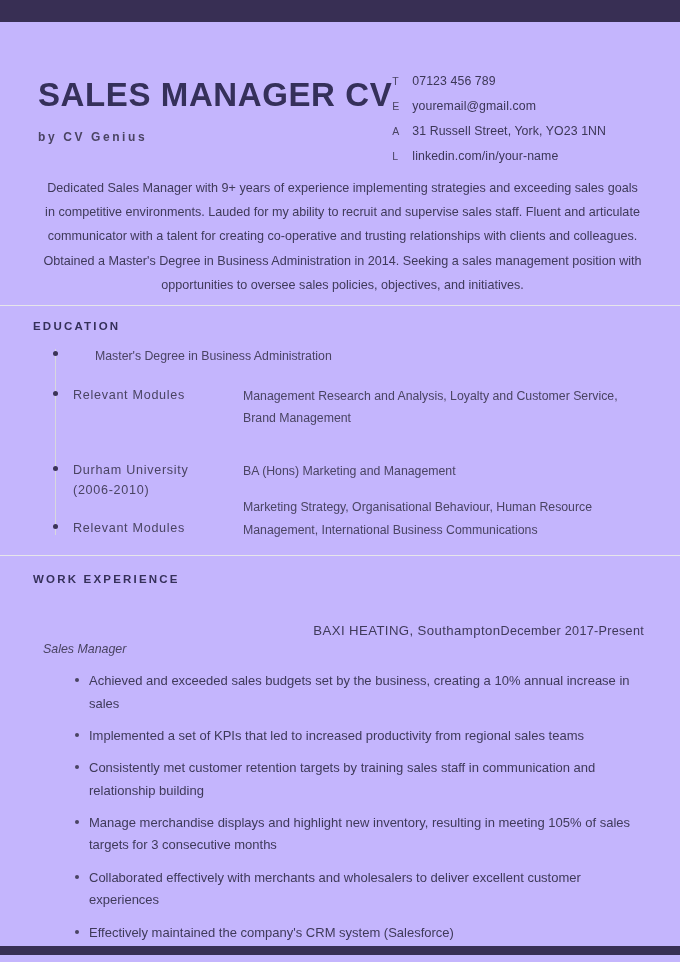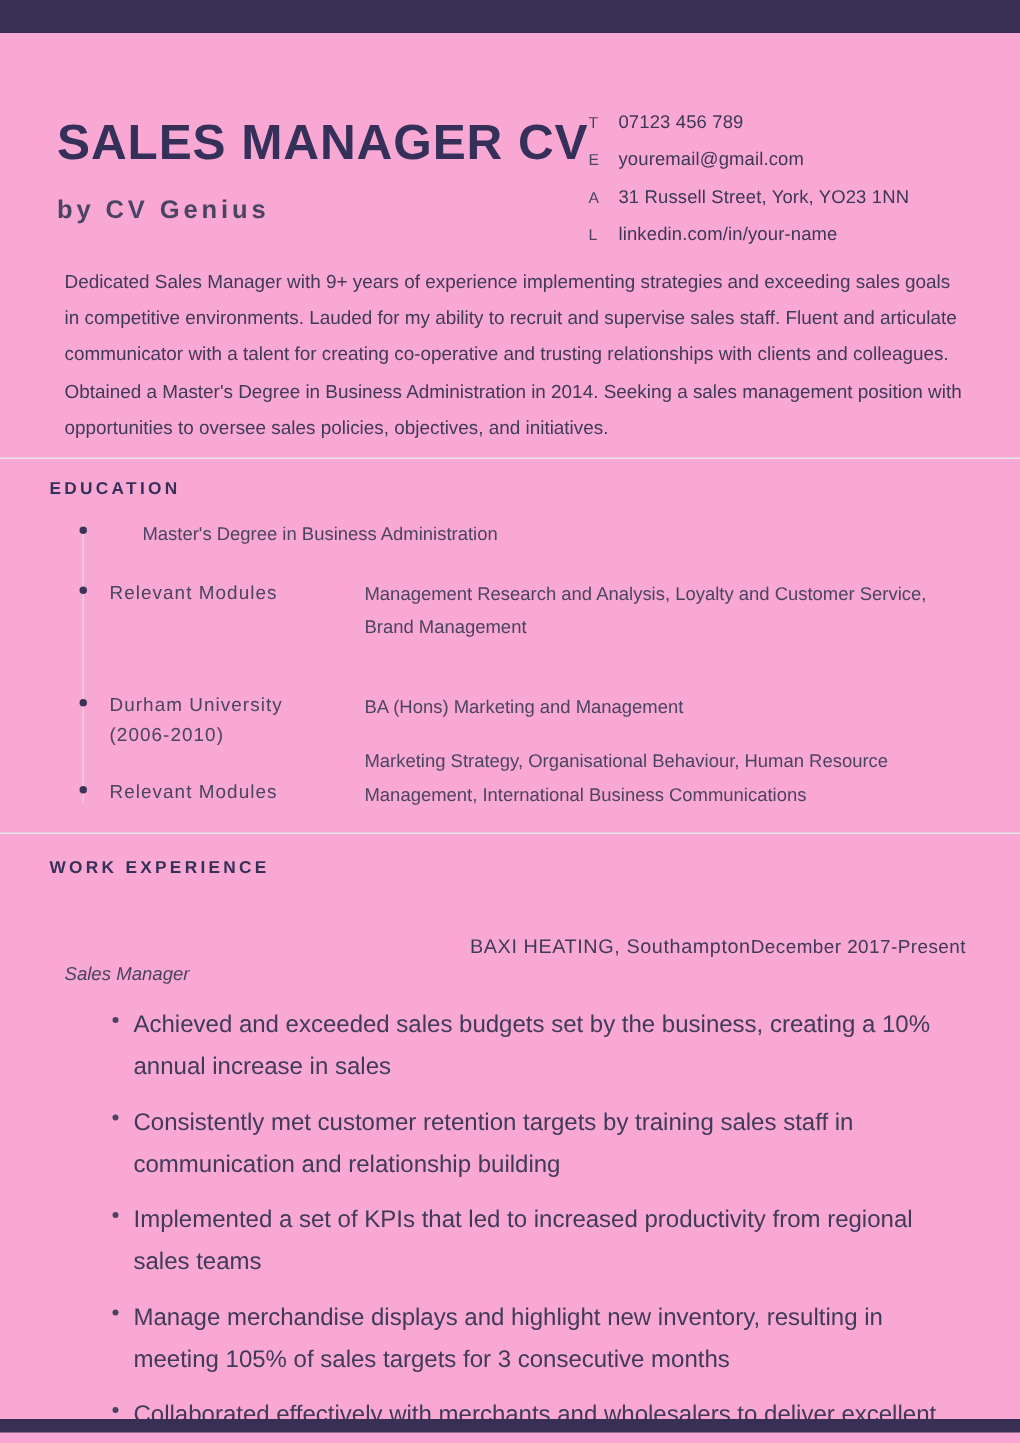--- a/index.html
+++ b/index.html
@@ -11,21 +11,21 @@
     height: 962px;
     background: #ffffff;
     font-family: "Liberation Sans", sans-serif;
     color: #3b3654;
     overflow: hidden;
   }
   .page {
     position: relative;
     width: 680px;
     height: 962px;
-    background: #f9a8d4;
+    background: #c4b5fd;
     box-sizing: border-box;
     display: flex;
     flex-direction: column;
   }
   .topbar {
     width: 100%;
     height: 22px;
     background: #382f54;
     flex: 0 0 auto;
   }
@@ -55,21 +55,21 @@
     font-size: 33px;
     font-weight: bold;
     letter-spacing: 0.6px;
     color: #35305a;
     line-height: 1.05;
     margin: 0;
     white-space: nowrap;
   }
   .byline {
     margin-top: 17px;
-    font-size: 17px;
+    font-size: 12px;
     font-weight: bold;
     letter-spacing: 2.6px;
     color: #4a4463;
   }
   .header-right {
     flex: 0 0 auto;
     width: 258px;
     padding-top: 22px;
   }
   .contact-row {
@@ -112,21 +112,21 @@
     margin-bottom: 13px;
   }
 
   
   .statement {
     font-size: 12.6px;
     line-height: 1.92;
     color: #3f3a5a;
     padding-left: 10px;
     padding-right: 4px;
-    text-align: left;
+    text-align: center;
   }
 
   
   .edu-wrap {
     position: relative;
     padding-left: 22px;
   }
   .edu-line {
     position: absolute;
     left: 22px;
@@ -195,21 +195,21 @@
   }
   .job-bullets {
     list-style: none;
     margin: 14px 0 0 0;
     padding: 0 8px 0 0;
   }
   .job-bullets li {
     position: relative;
     padding-left: 56px;
     margin-bottom: 10px;
-    font-size: 16px;
+    font-size: 13px;
     line-height: 1.72;
     color: #3f3a5a;
   }
   .job-bullets li:last-child { margin-bottom: 16px; }
   .job-bullets li::before {
     content: "";
     position: absolute;
     left: 42px;
     top: 8px;
     width: 4px;
@@ -293,22 +293,22 @@
 
     <div>
       <div class="job-head">
         <span class="job-company">BAXI HEATING, Southampton</span>
         <span class="job-dates">December 2017-Present</span>
       </div>
       <div class="job-role">Sales Manager</div>
 
       <ul class="job-bullets">
         <li>Achieved and exceeded sales budgets set by the business, creating a 10% annual increase in sales</li>
+        <li>Implemented a set of KPIs that led to increased productivity from regional sales teams</li>
         <li>Consistently met customer retention targets by training sales staff in communication and relationship building</li>
-        <li>Implemented a set of KPIs that led to increased productivity from regional sales teams</li>
         <li>Manage merchandise displays and highlight new inventory, resulting in meeting 105% of sales targets for 3 consecutive months</li>
         <li>Collaborated effectively with merchants and wholesalers to deliver excellent customer experiences</li>
         <li>Effectively maintained the company's CRM system (Salesforce)</li>
       </ul>
     </div>
   </div>
 
   <div class="bottombar"></div>
 </div>
 

